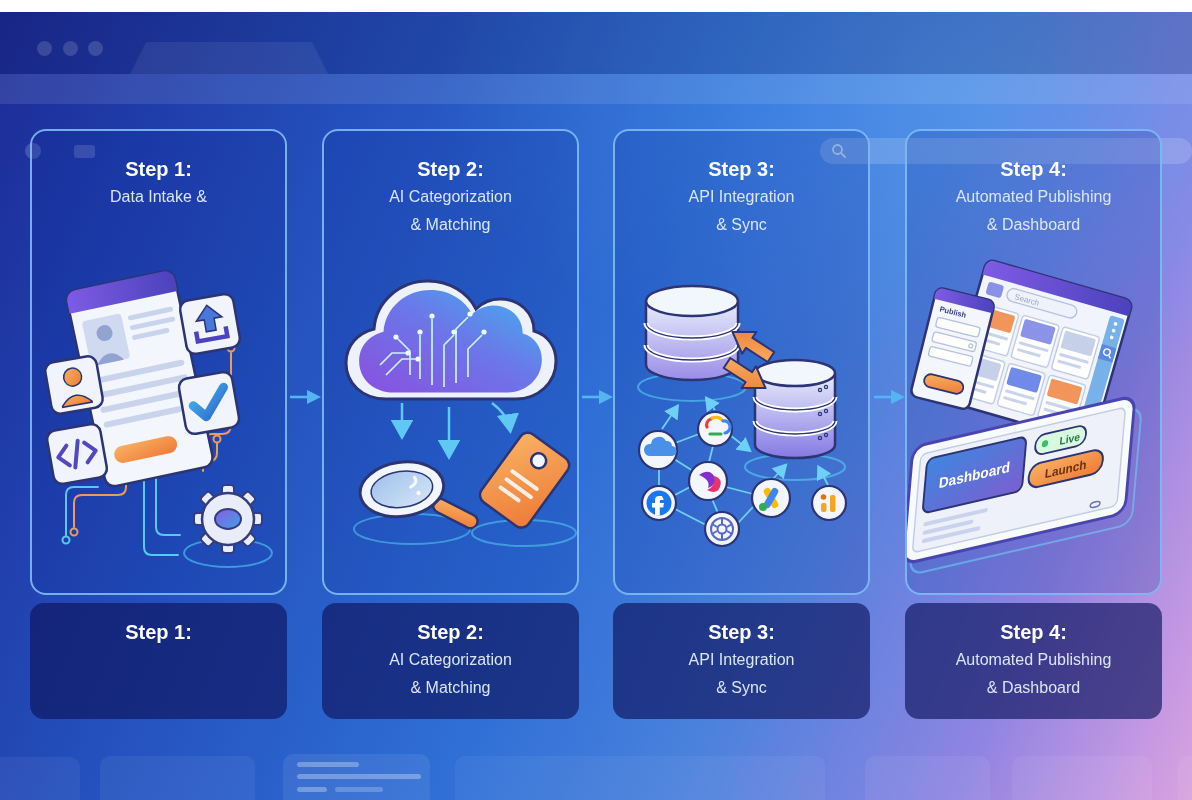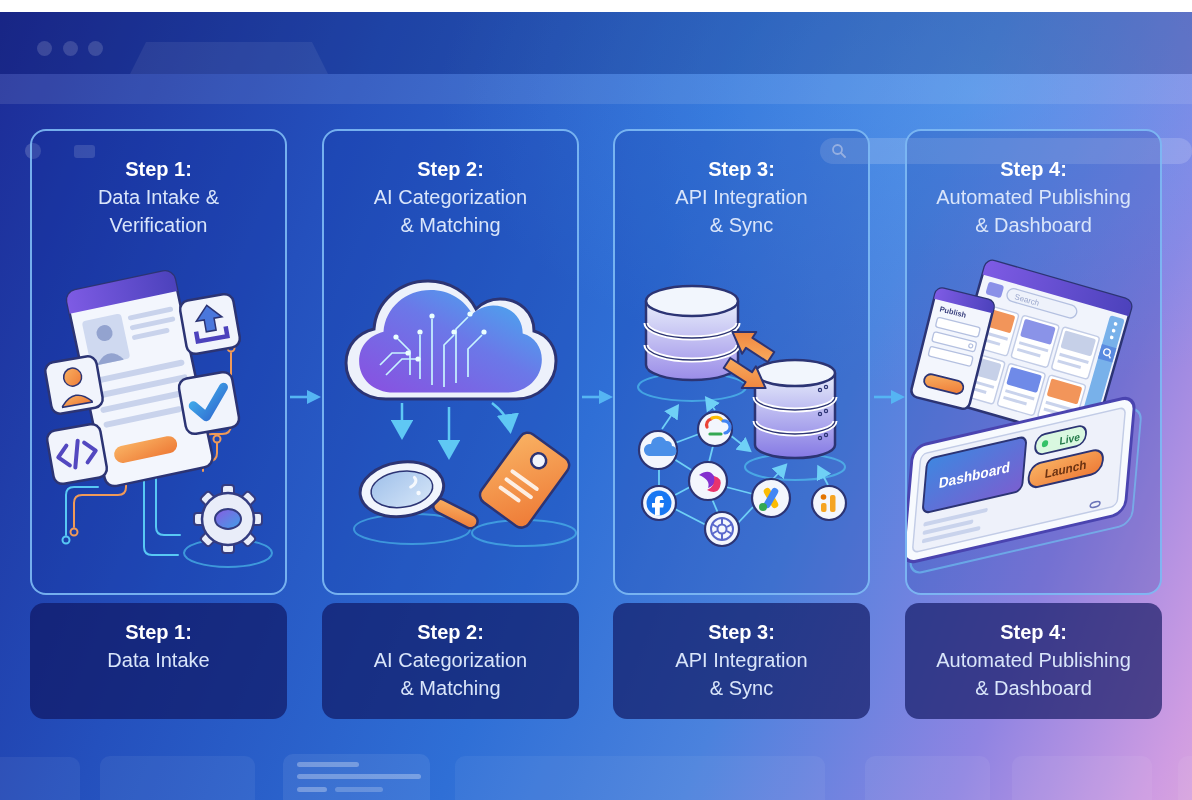--- a/index.html
+++ b/index.html
@@ -18,21 +18,21 @@
   .nav-dot{position:absolute;left:25px;top:69px;width:16px;height:16px;border-radius:50%;background:rgba(255,255,255,0.17);}
   .flag{position:absolute;left:74px;top:71px;width:21px;height:13px;border-radius:3px;background:rgba(255,255,255,0.17);}
   .searchbar{position:absolute;left:820px;top:64px;width:372px;height:26px;border-radius:13px;
              background:rgba(255,255,255,0.16);}
   .searchbar svg{position:absolute;left:11px;top:5px;opacity:.55;}
   
   .card{position:absolute;top:117px;width:253px;height:462px;border:2px solid rgba(127,188,245,0.9);
         border-radius:16px;background:rgba(10,42,150,0.20);}
   .card-header{padding-top:24px;text-align:center;}
   .step-label{font-size:20px;font-weight:bold;color:#ffffff;line-height:28px;}
-  .header-line{font-size:20px;color:#d9e5fa;line-height:28px;}
+  .header-line{font-size:16px;color:#d9e5fa;line-height:28px;}
   .illus{position:absolute;left:0;top:126px;}
   .footer-box{position:absolute;top:591px;width:257px;height:116px;border-radius:14px;
               background:rgba(14,19,94,0.66);text-align:center;padding-top:15px;box-sizing:border-box;}
   .arrow-gap{position:absolute;top:376px;width:34px;height:18px;}
   
   .ghost{position:absolute;border-radius:10px 10px 0 0;background:rgba(255,255,255,0.06);}
   .gline{position:absolute;height:5px;border-radius:2.5px;background:rgba(255,255,255,0.30);}
   text{font-family:"Liberation Sans","DejaVu Sans",sans-serif;}
 </style>
 </head>
@@ -54,21 +54,20 @@
         <circle cx="6.5" cy="6.5" r="4.5" fill="none" stroke="#ffffff" stroke-width="1.8"></circle>
         <line x1="10" y1="10" x2="14" y2="14" stroke="#ffffff" stroke-width="1.8" stroke-linecap="round"></line>
       </svg>
     </div>
   </div>
 
   <div class="card" style="left:30px">
     <div class="card-header">
       <div class="step-label">Step 1:</div>
       <div class="header-line">Data Intake &amp;</div>
-      <div class="header-line">Verification</div>
     </div>
     <svg class="illus" width="253" height="338" viewBox="0 0 253 338">
       <defs>
         <linearGradient id="orG" x1="0" y1="0" x2="1" y2="1">
           <stop offset="0" stop-color="#f9b263"></stop>
             <stop offset="1" stop-color="#ee7a36"></stop>
         </linearGradient>
         <linearGradient id="ppG" x1="0" y1="0" x2="1" y2="0">
           <stop offset="0" stop-color="#7e5be4"></stop>
             <stop offset="1" stop-color="#4c42bc"></stop>
@@ -481,21 +480,20 @@
     <line x1="2" y1="9" x2="21" y2="9" stroke="#55b5f3" stroke-width="2.6"></line>
     <polygon points="19,2 33,9 19,16" fill="#55b5f3"></polygon>
   </svg>
   <svg class="arrow-gap" style="left:872px" viewBox="0 0 34 18">
     <line x1="2" y1="9" x2="21" y2="9" stroke="#55b5f3" stroke-width="2.6"></line>
     <polygon points="19,2 33,9 19,16" fill="#55b5f3"></polygon>
   </svg>
 
   <div class="footer-box" style="left:30px">
     <div class="step-label">Step 1:</div>
-    <div class="header-line">Data Intake</div>
   </div>
   <div class="footer-box" style="left:322px">
     <div class="step-label">Step 2:</div>
     <div class="header-line">AI Categorization</div>
     <div class="header-line">&amp; Matching</div>
   </div>
   <div class="footer-box" style="left:613px">
     <div class="step-label">Step 3:</div>
     <div class="header-line">API Integration</div>
     <div class="header-line">&amp; Sync</div>

